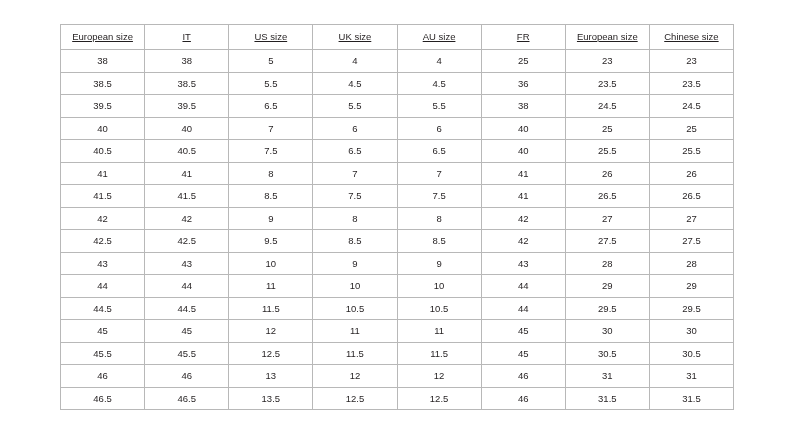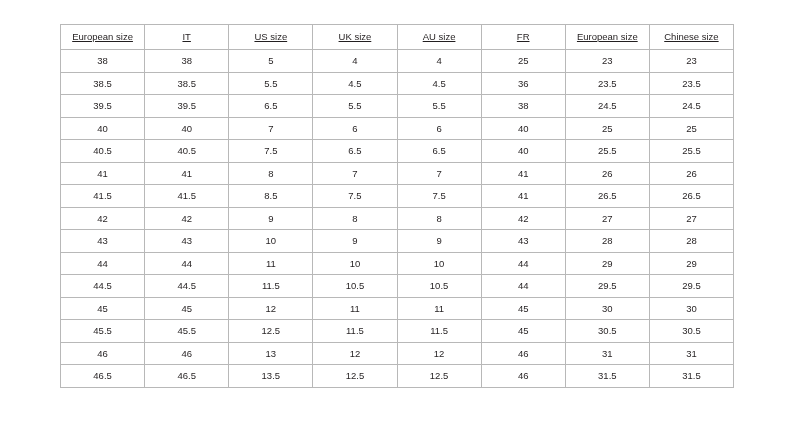--- a/index.html
+++ b/index.html
@@ -137,20 +137,30 @@
           <td>42</td>
           <td>42</td>
           <td>9</td>
           <td>8</td>
           <td>8</td>
           <td>42</td>
           <td>27</td>
           <td>27</td>
         </tr>
         <tr>
+          <td>42.5</td>
+          <td>42.5</td>
+          <td>9.5</td>
+          <td>8.5</td>
+          <td>8.5</td>
+          <td>42</td>
+          <td>27.5</td>
+          <td>27.5</td>
+        </tr>
+        <tr>
           <td>43</td>
           <td>43</td>
           <td>10</td>
           <td>9</td>
           <td>9</td>
           <td>43</td>
           <td>28</td>
           <td>28</td>
         </tr>
         <tr>

